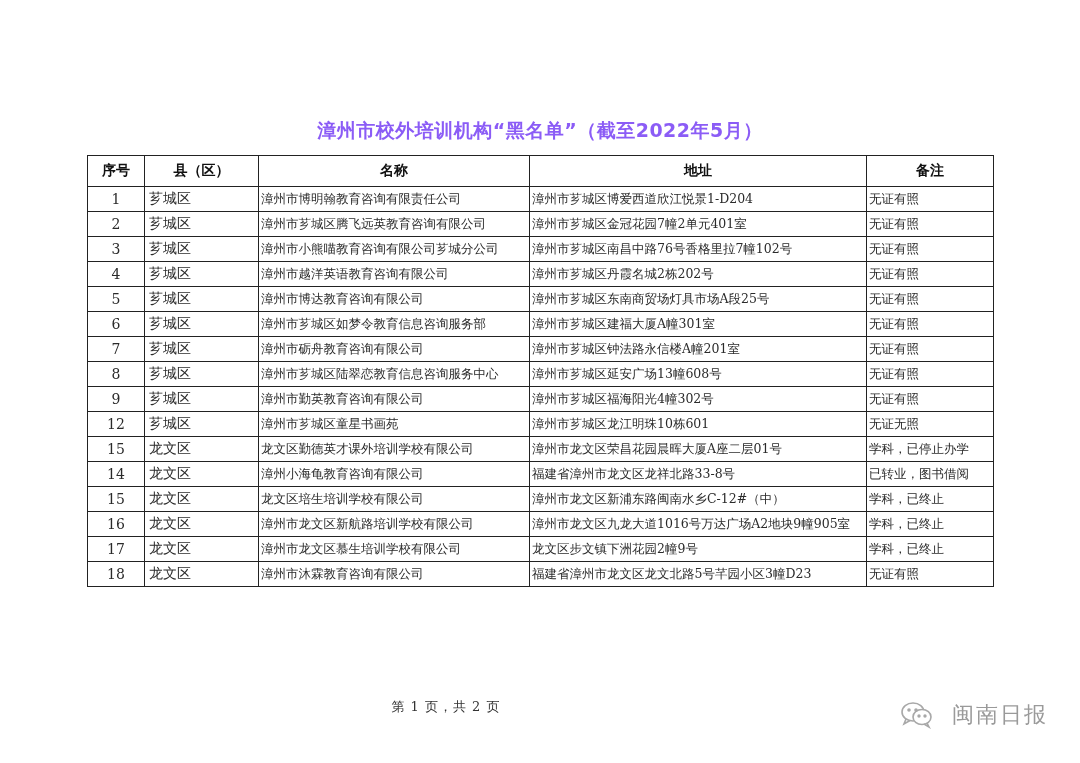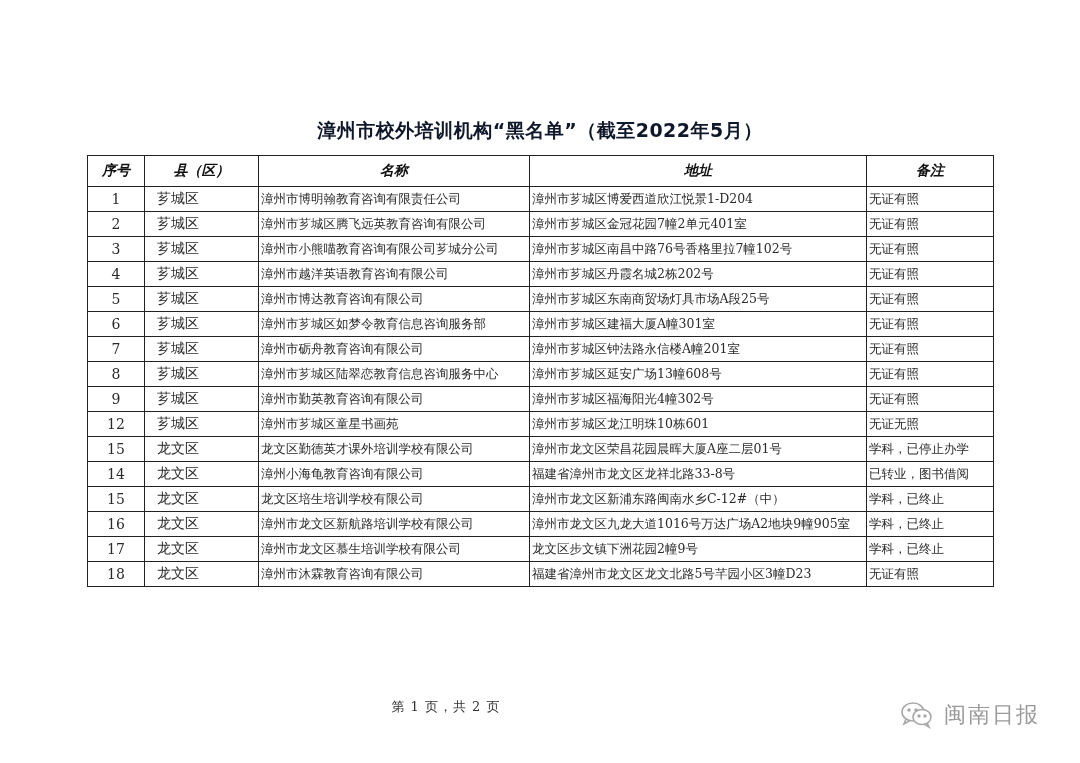--- a/index.html
+++ b/index.html
@@ -18,21 +18,21 @@
     .page-title {
       position: absolute;
       left: 0;
       width: 1080px;
       top: 118px;
       text-align: center;
       font-family: "DejaVu Sans", "Liberation Sans", sans-serif;
       font-weight: bold;
       font-size: 19px;
       letter-spacing: 0.5px;
-      color: #0f172a;
+      color: #8b5cf6;
     }
     table.roster {
       position: absolute;
       left: 87px;
       top: 155px;
       width: 906px;
       border-collapse: collapse;
       table-layout: fixed;
     }
     table.roster th, table.roster td {
@@ -41,53 +41,52 @@
       overflow: hidden;
       white-space: nowrap;
     }
     table.roster th {
       height: 30px;
       font-family: "DejaVu Sans", "Liberation Sans", sans-serif;
       font-weight: bold;
       font-size: 14px;
       text-align: center;
       color: #111;
-      font-style: italic;
     }
     table.roster td {
       height: 24px;
       font-size: 12.5px;
       color: #2a2a2a;
       text-align: left;
     }
     table.roster td.c-no {
       text-align: center;
       font-size: 14px;
     }
     table.roster td.c-county {
       font-size: 14px;
-      padding-left: 12px;
+      padding-left: 4px;
     }
     .footer {
       position: absolute;
       top: 698px;
       left: 0;
       width: 892px;
       text-align: center;
       font-size: 13px;
       color: #333;
       letter-spacing: 1px;
     }
     .watermark {
       position: absolute;
       left: 900px;
       top: 700px;
       display: flex;
       align-items: center;
-      gap: 10px;
+      gap: 18px;
       color: #9a9a9a;
       font-family: Liberation Mono, monospace;
       font-size: 22px;
       letter-spacing: 2px;
     }
     .watermark svg { display: block; }
   </style>
 </head>
 <body>
 

